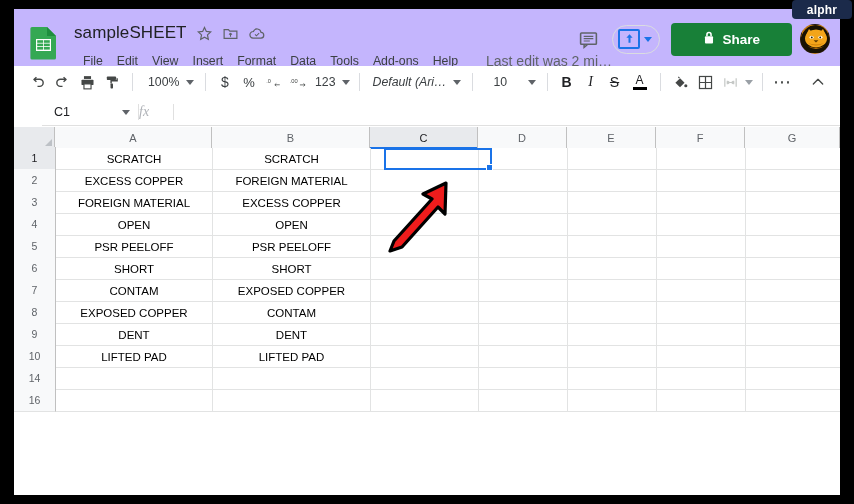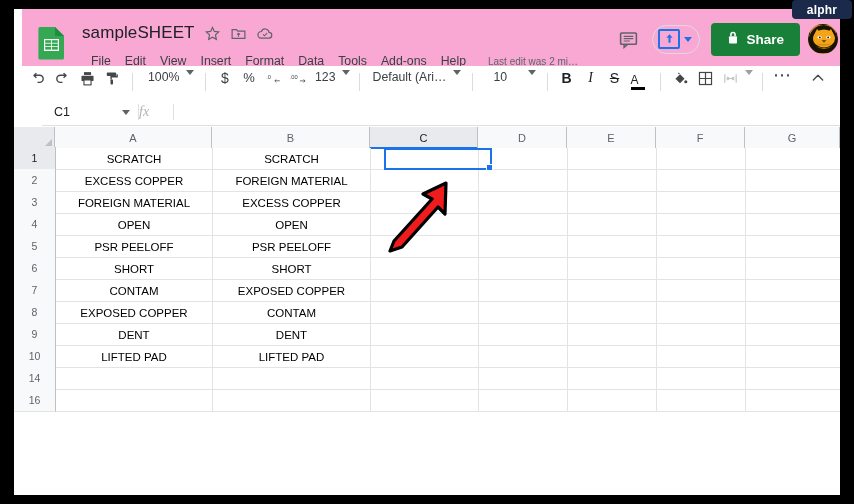--- a/index.html
+++ b/index.html
@@ -20,23 +20,23 @@
   #app {
     position: absolute;
     left: 14px; top: 9px;
     width: 826px; height: 486px;
     background: #ffffff;
     overflow: hidden;
   }
 
   
   #header {
-    position: absolute; left: 8px; top: 0;
+    position: absolute; left: 0; top: 0;
     width: 826px; height: 57px;
-    background: #f9a8d4;
+    background: #c4b5fd;
   }
   #sheets-logo {
     position: absolute; left: 16px; top: 17px;
     width: 27px; height: 34px;
   }
   #doc-title-row {
     position: absolute; left: 60px; top: 14px;
     display: flex; align-items: center; gap: 9px;
   }
   #doc-title {
@@ -54,22 +54,22 @@
     position: absolute; left: 62px; top: 43px;
     display: flex; align-items: center; gap: 0px;
     font-size: 12.3px; color: #3c4043;
   }
   .menu-item {
     padding: 2px 7px 2px 7px;
     white-space: nowrap; cursor: default;
     border-radius: 3px;
   }
   #last-edit {
-    margin-left: 15px;
-    font-size: 10px; color: #5f6368;
+    margin-left: 21px;
+    font-size: 14px; color: #5f6368;
     text-decoration: underline;
     text-decoration-color: #bdc1c6;
     white-space: nowrap;
   }
 
   
   #header-right {
     position: absolute; right: 0px; top: 12px;
     display: flex; align-items: center; gap: 0;
     height: 36px;
@@ -91,21 +91,21 @@
     display: flex; align-items: center; justify-content: center;
   }
   .caret-down {
     width: 0; height: 0;
     border-left: 4px solid transparent;
     border-right: 4px solid transparent;
     border-top: 5px solid #1a73e8;
   }
   #share-btn {
     display: flex; align-items: center; gap: 7px;
-    height: 33px; padding: 0 16px;
+    height: 33px; padding: 0 32px;
     background: #188038; border-radius: 4px;
     color: #ffffff; font-size: 13.5px; font-weight: bold;
     white-space: nowrap; margin-right: 8px;
   }
   #avatar {
     width: 30px; height: 30px; border-radius: 50%;
     margin-right: 10px;
     background: radial-gradient(circle at 50% 38%, #f0a21e 0 42%, #d98a12 43% 60%, #2b1c06 61% 100%);
     overflow: hidden; position: relative;
     border: 1px solid #00000022;
@@ -123,21 +123,21 @@
   
   #toolbar {
     position: absolute; left: 0; top: 57px;
     width: 826px; height: 33px;
     background: #ffffff;
     display: flex; align-items: center;
     border-bottom: 1px solid #ffffff;
   }
   .tb-btn {
     height: 24px; min-width: 24px;
-    display: flex; align-items: flex-start; justify-content: center;
+    display: flex; align-items: center; justify-content: center;
     color: #444746; font-size: 13px;
     border-radius: 3px; padding: 0 4px;
   }
   .tb-sep {
     width: 1px; height: 18px; background: #dadce0;
     margin: 0 7px;
   }
   .tb-text {
     font-size: 12.3px; color: #3c4043; white-space: nowrap;
   }
@@ -434,21 +434,21 @@
       <svg width="22" height="16" viewBox="0 0 28 18" fill="#444746">
         <text x="1" y="11" font-size="9" font-family="Liberation Sans, sans-serif">.00</text>
         <path d="M17 13.5h8M25 13.5l-2.4-2.2M25 13.5l-2.4 2.2" stroke="#444746" stroke-width="1.2" fill="none"></path>
       </svg>
     </div>
     <div class="tb-btn" style="padding:0 2px 0 4px;">
       <span class="tb-text">123</span>
       <span class="dd-caret"></span>
     </div>
     <div class="tb-sep"></div>
-    <div class="tb-btn" style="width:98px;justify-content:space-between;padding:0 4px 0 6px;">
+    <div class="tb-btn" style="width:98px;justify-content:space-between;padding:0 4px 0 6px;font-style:italic;">
       <span class="tb-text">Default (Ari…</span>
       <span class="dd-caret"></span>
     </div>
     <div class="tb-sep"></div>
     <div class="tb-btn" style="width:60px;justify-content:space-between;padding:0 4px 0 14px;">
       <span class="tb-text">10</span>
       <span class="dd-caret"></span>
     </div>
     <div class="tb-sep"></div>
     <div class="tb-btn" style="width:24px;">

